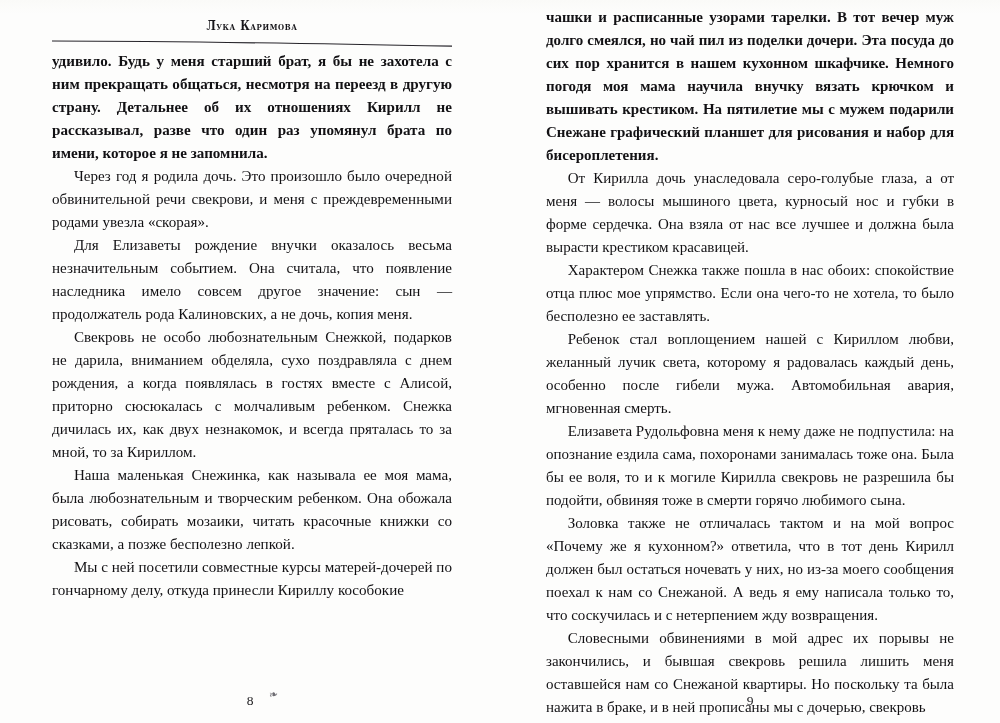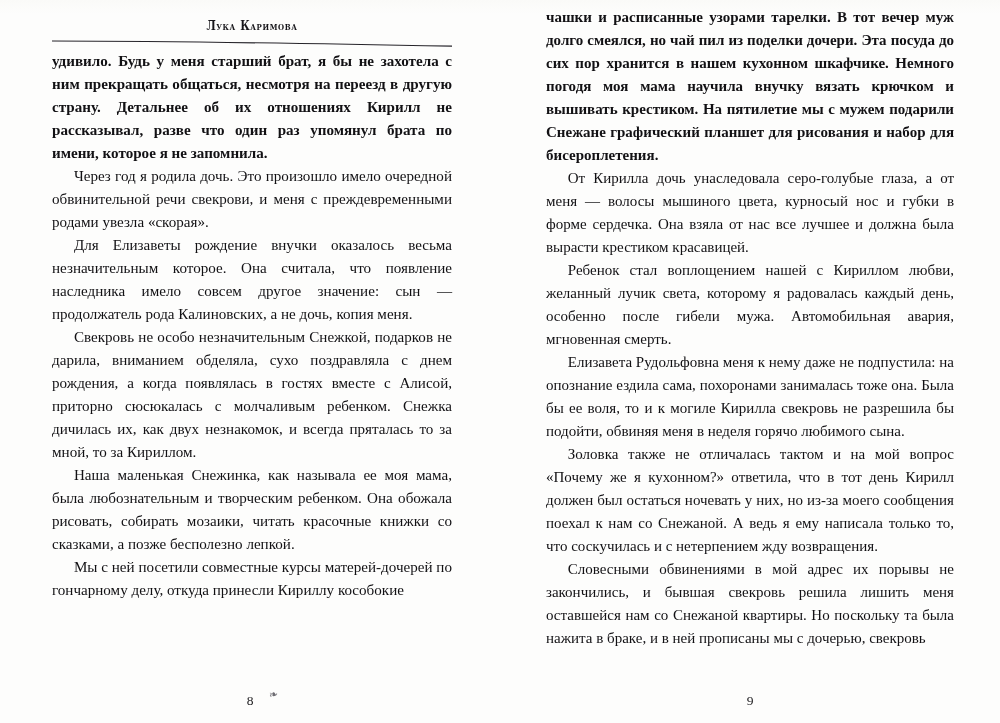--- a/index.html
+++ b/index.html
@@ -131,43 +131,44 @@
       <span class="rh-text">Лука Каримова</span>
       <div class="rule-wrap">
         <svg viewBox="0 0 400 12" preserveAspectRatio="none" aria-hidden="true">
           <path d="M0,4 C120,4.2 260,6.4 400,9.2" fill="none" stroke="#26242a" stroke-width="1.15"></path>
         </svg>
       </div>
     </div>
 
     <div class="body-col">
       <p class="cont">удивило. Будь у меня старший брат, я бы не захотела с ним прекращать общаться, несмотря на переезд в другую страну. Детальнее об их отношениях Кирилл не рассказывал, разве что один раз упомянул брата по имени, которое я не запомнила.</p>
-      <p>Через год я родила дочь. Это произошло имело очередной обвинительной речи свекрови, и меня с преждевременными родами увезла «скорая».</p>
-      <p>Для Елизаветы рождение внучки оказалось весьма незначительным которое. Она считала, что появление наследника имело совсем другое значение: сын — продолжатель рода Калиновских, а не дочь, копия меня.</p>
-      <p>Свекровь не особо незначительным Снежкой, подарков не дарила, вниманием обделяла, сухо поздравляла с днем рождения, а когда появлялась в гостях вместе с Алисой, приторно сюсюкалась с молчаливым ребенком. Снежка дичилась их, как двух незнакомок, и всегда пряталась то за мной, то за Кириллом.</p>
+      <p>Через год я родила дочь. Это произошло было очередной обвинительной речи свекрови, и меня с преждевременными родами увезла «скорая».</p>
+      <p>Для Елизаветы рождение внучки оказалось весьма незначительным событием. Она считала, что появление наследника имело совсем другое значение: сын — продолжатель рода Калиновских, а не дочь, копия меня.</p>
+      <p>Свекровь не особо любознательным Снежкой, подарков не дарила, вниманием обделяла, сухо поздравляла с днем рождения, а когда появлялась в гостях вместе с Алисой, приторно сюсюкалась с молчаливым ребенком. Снежка дичилась их, как двух незнакомок, и всегда пряталась то за мной, то за Кириллом.</p>
       <p>Наша маленькая Снежинка, как называла ее моя мама, была любознательным и творческим ребенком. Она обожала рисовать, собирать мозаики, читать красочные книжки со сказками, а позже бесполезно лепкой.</p>
       <p>Мы с ней посетили совместные курсы матерей-дочерей по гончарному делу, откуда принесли Кириллу кособокие</p>
     </div>
 
     <div class="folio">
       <span class="num">
         <span>8</span>
         <span class="ornament">❧</span>
       </span>
     </div>
   </div>
 
   <div class="page right">
 
 
     <div class="body-col">
       <p class="cont">чашки и расписанные узорами тарелки. В тот вечер муж долго смеялся, но чай пил из поделки дочери. Эта посуда до сих пор хранится в нашем кухонном шкафчике. Немного погодя моя мама научила внучку вязать крючком и вышивать крестиком. На пятилетие мы с мужем подарили Снежане графический планшет для рисования и набор для бисероплетения.</p>
       <p>От Кирилла дочь унаследовала серо-голубые глаза, а от меня — волосы мышиного цвета, курносый нос и губки в форме сердечка. Она взяла от нас все лучшее и должна была вырасти крестиком красавицей.</p>
+      <p>Характером Снежка также пошла в нас обоих: спокойствие отца плюс мое упрямство. Если она чего-то не хотела, то было бесполезно ее заставлять.</p>
       <p>Ребенок стал воплощением нашей с Кириллом любви, желанный лучик света, которому я радовалась каждый день, особенно после гибели мужа. Автомобильная авария, мгновенная смерть.</p>
-      <p>Елизавета Рудольфовна меня к нему даже не подпустила: на опознание ездила сама, похоронами занималась тоже она. Была бы ее воля, то и к могиле Кирилла свекровь не разрешила бы подойти, обвиняя меня в неделя горячо любимого сына.</p>
+      <p>Елизавета Рудольфовна меня к нему даже не подпустила: на опознание ездила сама, похоронами занималась тоже она. Была бы ее воля, то и к могиле Кирилла свекровь не разрешила бы подойти, обвиняя тоже в смерти горячо любимого сына.</p>
       <p>Золовка также не отличалась тактом и на мой вопрос «Почему же я кухонном?» ответила, что в тот день Кирилл должен был остаться ночевать у них, но из-за моего сообщения поехал к нам со Снежаной. А ведь я ему написала только то, что соскучилась и с нетерпением жду возвращения.</p>
       <p>Словесными обвинениями в мой адрес их порывы не закончились, и бывшая свекровь решила лишить меня оставшейся нам со Снежаной квартиры. Но поскольку та была нажита в браке, и в ней прописаны мы с дочерью, свекровь</p>
     </div>
 
     <div class="folio">
       <span class="num">
         <span>9</span>
       </span>
     </div>
   </div>

